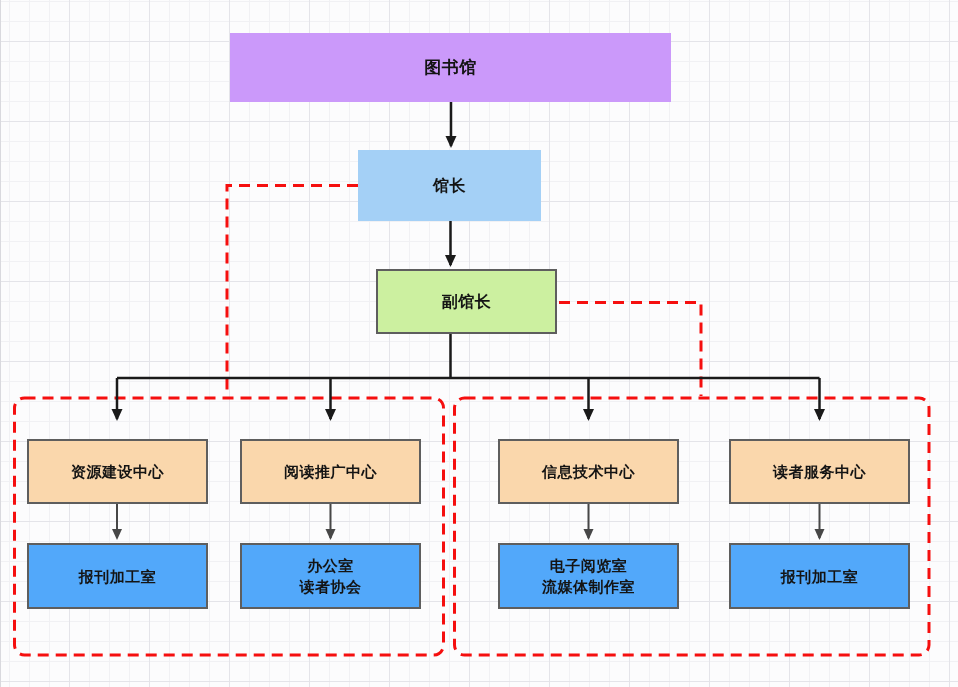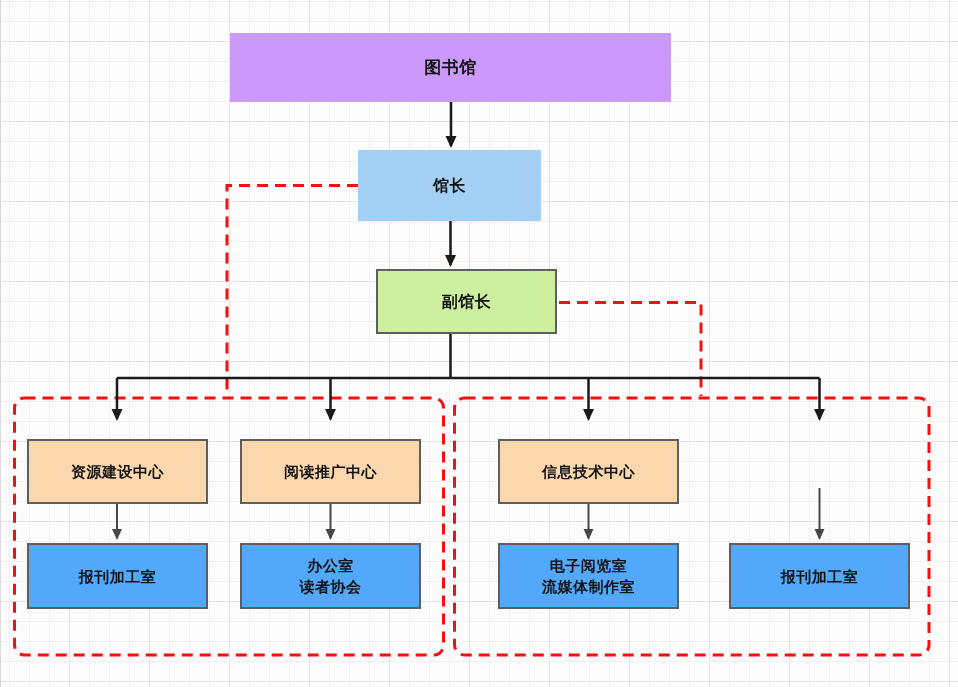--- a/index.html
+++ b/index.html
@@ -66,20 +66,21 @@
     <path d="M818.5,488 V538" marker-end="url(#ah-gray)" style="fill:none;stroke:var(--connector-gray);stroke-width:2"></path>
   </svg>
 
   <div class="node n-library">图书馆</div>
   <div class="node n-director">馆长</div>
   <div class="node n-deputy">副馆长</div>
 
   <div class="node dept c1">资源建设中心</div>
   <div class="node dept c3">信息技术中心</div>
   <div class="node dept c2">阅读推广中心</div>
+  <div class="node dept c4">读者服务中心</div>
 
   <div class="node sub c1">报刊加工室</div>
   <div class="node sub c2">办公室
 读者协会</div>
   <div class="node sub c3">电子阅览室
 流媒体制作室</div>
   <div class="node sub c4">报刊加工室</div>
 
 </div>
 

